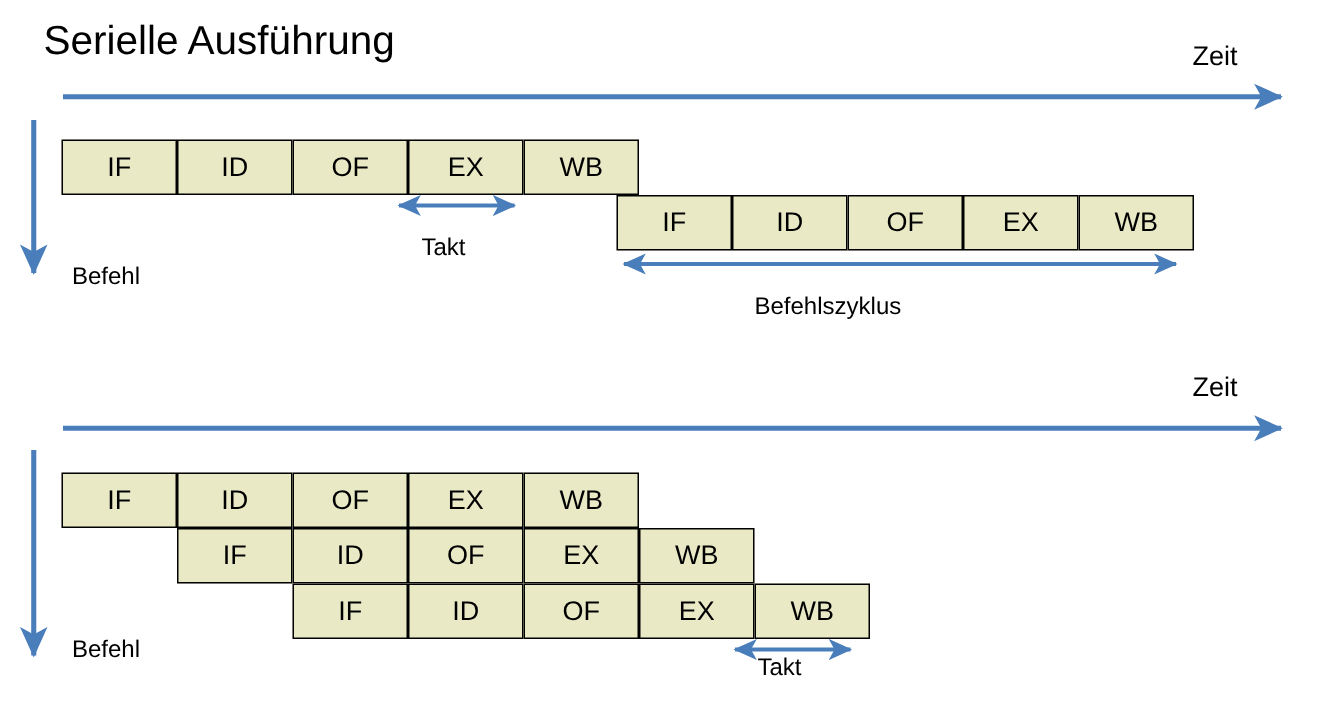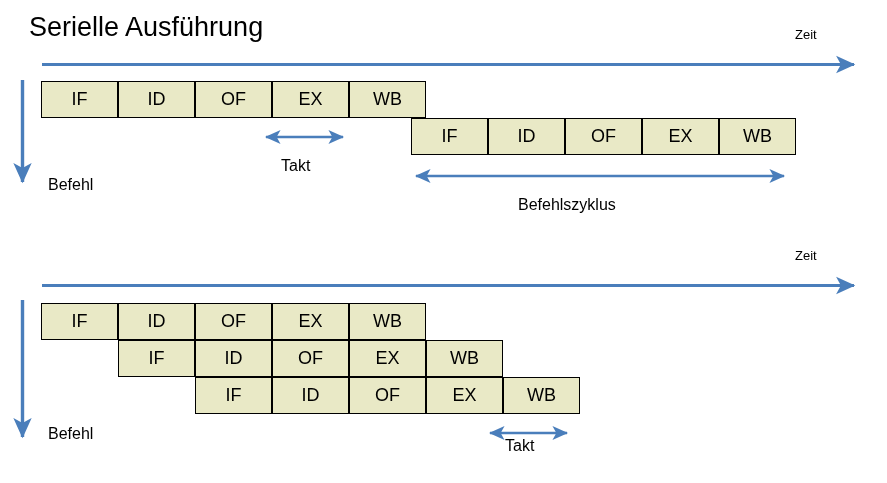--- a/index.html
+++ b/index.html
@@ -17,40 +17,41 @@
   }
   .section-title {
     position: absolute;
     font-size: 27px;
     color: #000000;
     white-space: nowrap;
     letter-spacing: 0px;
   }
   .axis-label {
     position: absolute;
-    font-size: 13px;
+    font-size: 18px;
     color: #000000;
     white-space: nowrap;
   }
   .plain-label {
     position: absolute;
     font-size: 16px;
     color: #000000;
     white-space: nowrap;
   }
   .stage-box {
     position: absolute;
     box-sizing: border-box;
     background: #e9e9c6;
     border: 1px solid #000000;
     font-size: 18px;
     color: #000000;
     display: flex;
     align-items: center;
     justify-content: center;
+    margin-top: 12px;
   }
   .svg-layer {
     position: absolute;
     left: 0;
     top: 0;
     width: 887px;
     height: 483px;
     pointer-events: none;
   }
 </style>
@@ -100,21 +101,21 @@
   <div class="stage-box" style="left:349px; top:81px; width:77px; height:37px;">WB</div>
 
   <div class="stage-box" style="left:411px; top:118px; width:77px; height:37px;">IF</div>
   <div class="stage-box" style="left:488px; top:118px; width:77px; height:37px;">ID</div>
   <div class="stage-box" style="left:565px; top:118px; width:77px; height:37px;">OF</div>
   <div class="stage-box" style="left:642px; top:118px; width:77px; height:37px;">EX</div>
   <div class="stage-box" style="left:719px; top:118px; width:77px; height:37px;">WB</div>
 
   <div class="plain-label" style="left:281px; top:157px;">Takt</div>
 
-  <div class="plain-label" style="left:518px; top:196px;">Befehlszyklus</div>
+  <div class="plain-label" style="left:503px; top:196px;">Befehlszyklus</div>
 
 
   <div class="axis-label" style="left:795px; top:248px;">Zeit</div>
 
   <div class="plain-label" style="left:48px; top:425px;">Befehl</div>
 
   <div class="stage-box" style="left:41px;  top:303px; width:77px; height:37px;">IF</div>
   <div class="stage-box" style="left:118px; top:303px; width:77px; height:37px;">ID</div>
   <div class="stage-box" style="left:195px; top:303px; width:77px; height:37px;">OF</div>
   <div class="stage-box" style="left:272px; top:303px; width:77px; height:37px;">EX</div>

